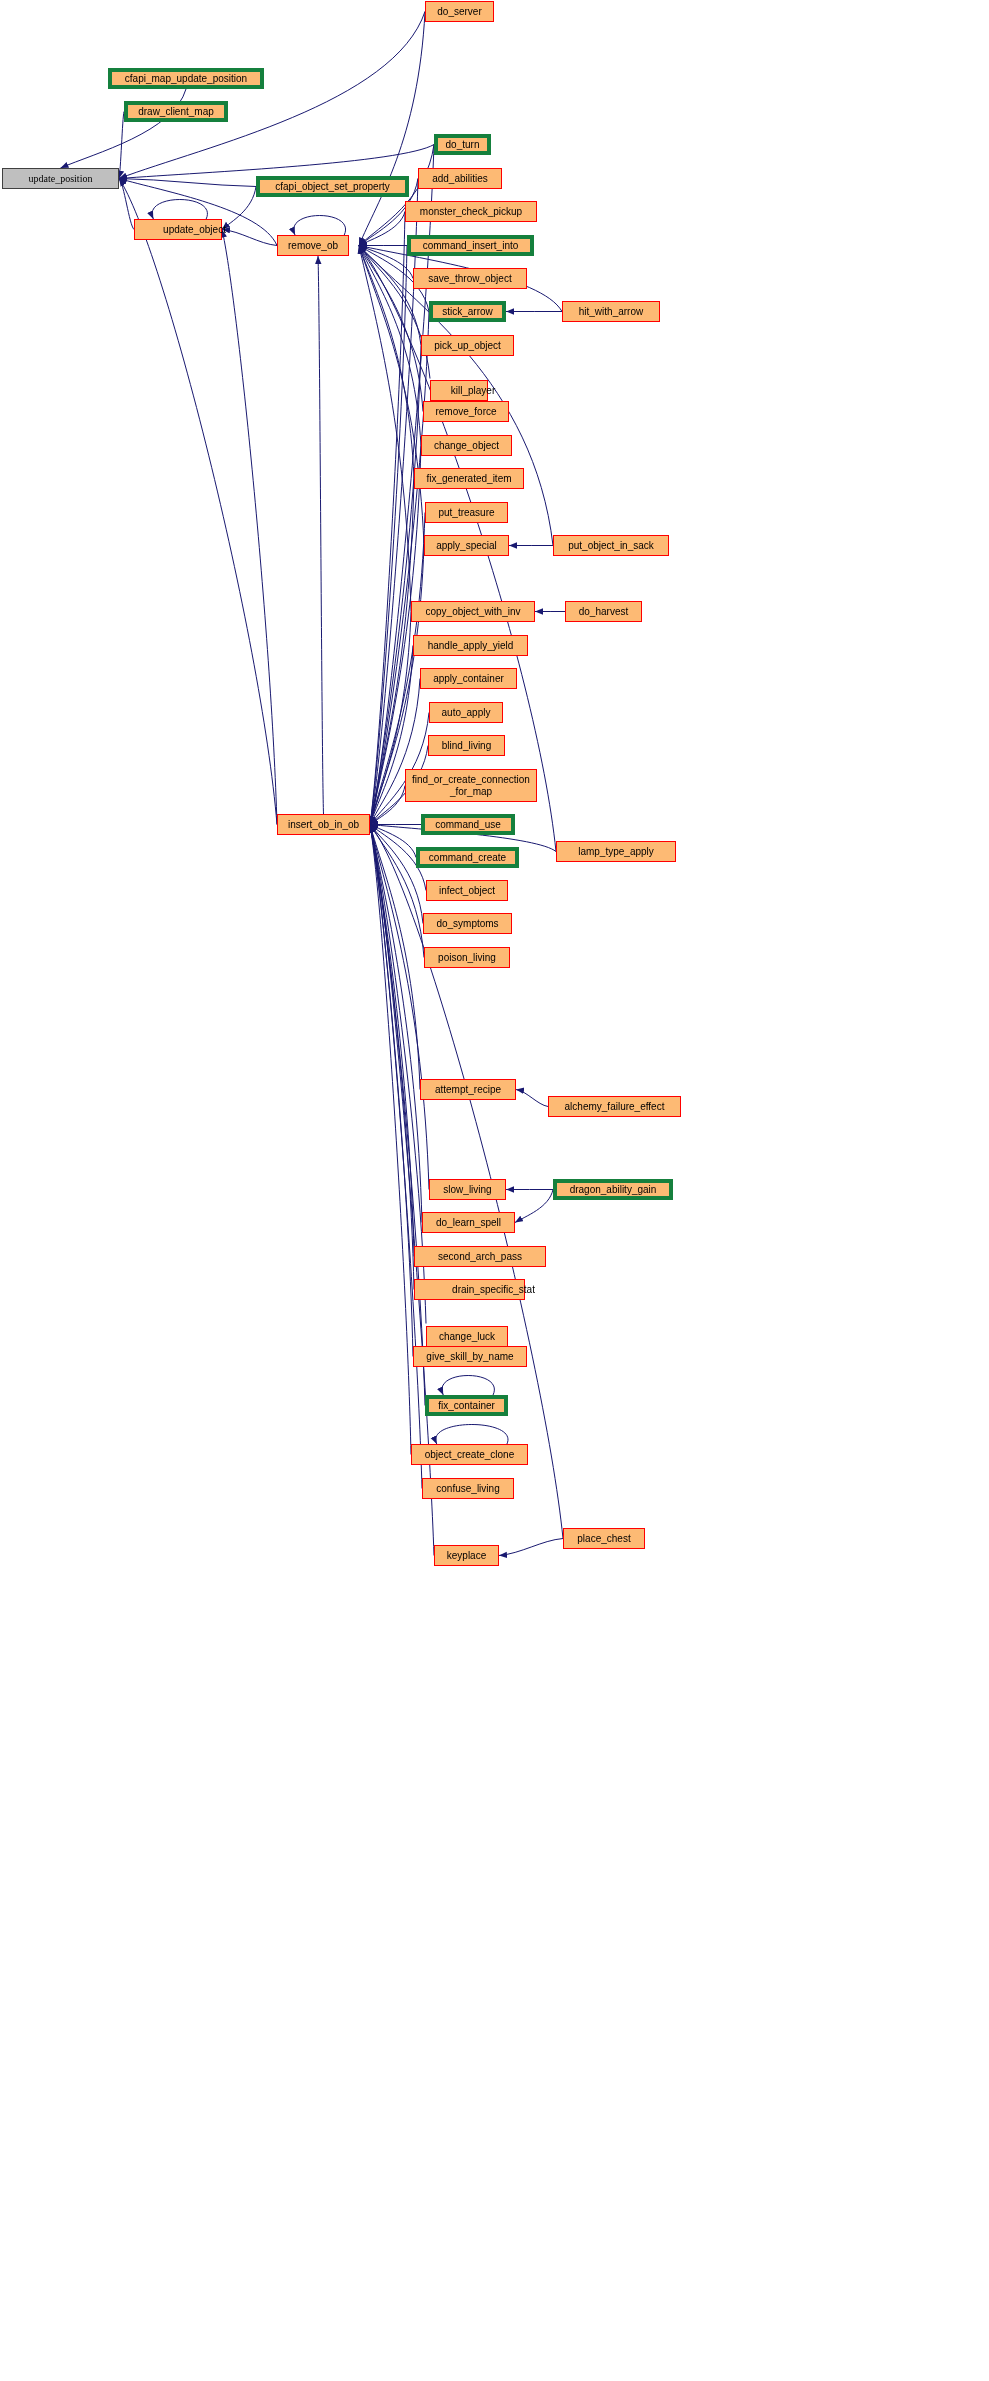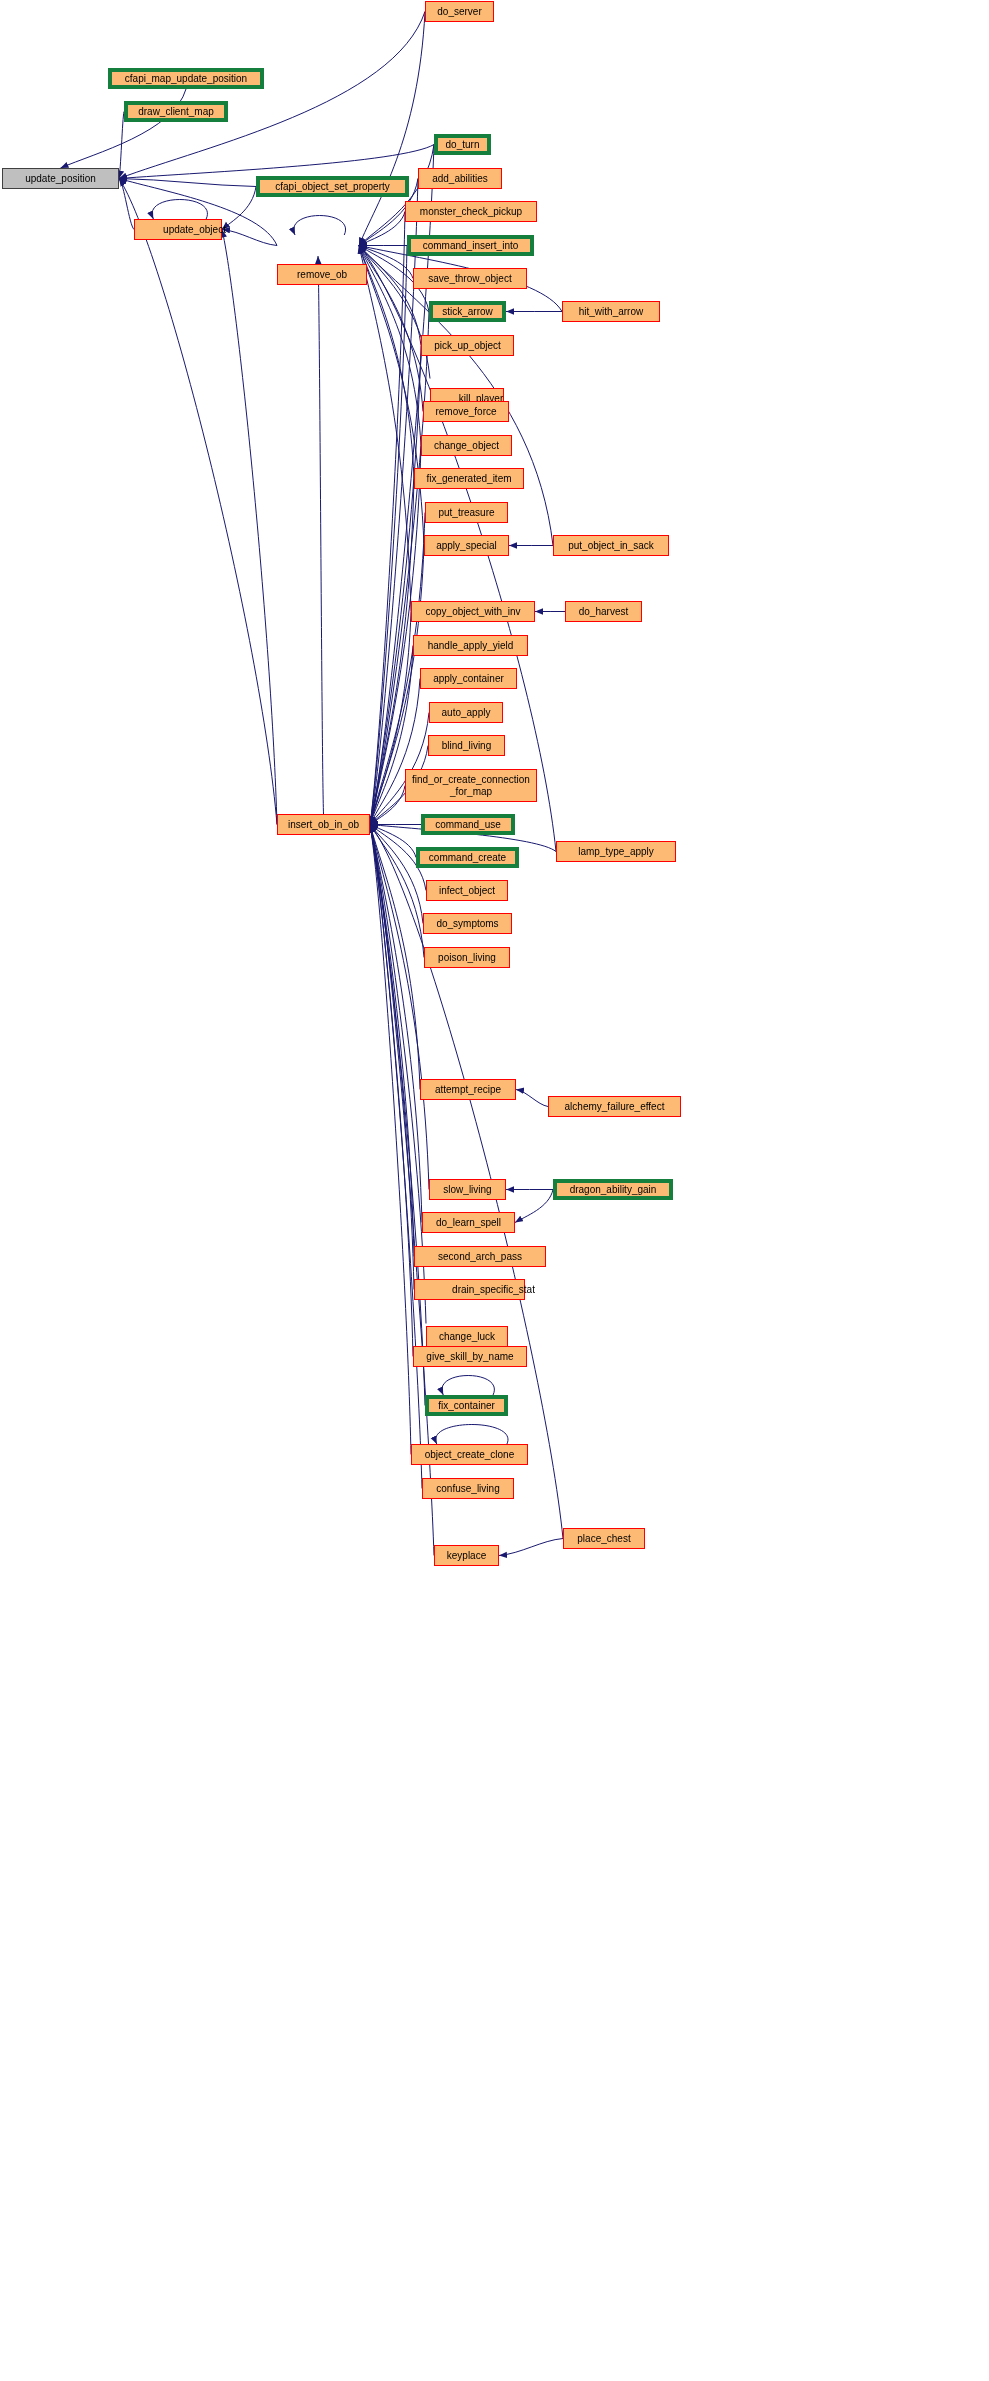--- a/index.html
+++ b/index.html
@@ -132,36 +132,36 @@
         <path d="M493.06,1395 C505.06,1369 431.26,1369 443.26,1395" marker-end="url(#ah)"></path>
         <path d="M506.94,1444 C518.94,1418 424.74,1418 436.74,1444" marker-end="url(#ah)"></path>
         <path d="M563,1538.5 C541.88,1540.2 520.76,1553.8 499,1555.5" marker-end="url(#ah)"></path>
         <path d="M563,1538.5 C543.7,1348.5 424.04,891 370,824.5" marker-end="url(#ah)"></path>
         <path d="M553,545.5 C533.6,380.5 413.32,303.25 359,245.5" marker-end="url(#ah)"></path>
         <path d="M562,311.5 C541.7,275.2 415.84000000000003,258.205 359,245.5" marker-end="url(#ah)"></path>
         <path d="M556,851.5 C536.3,661.5 414.16,312 359,245.5" marker-end="url(#ah)"></path>
       </g>
   </svg>
   <div id="nodes-layer">
-      <div class="node root" style="left: 2px; top: 168px; width: 117px; height: 21px;">update_position</div>
+      <div class="node root" style="left: 2px; top: 168px; width: 117px; height: 21px; font-family: Liberation Serif, serif;">update_position</div>
       <div class="node black" style="left: 108px; top: 68px; width: 156px; height: 21px;">cfapi_map_update_position</div>
       <div class="node black" style="left: 124px; top: 101px; width: 104px; height: 21px;">draw_client_map</div>
       <div class="node red" style="left: 134px; top: 219px; width: 88px; height: 21px; padding-left: 33px;">update_object</div>
       <div class="node black" style="left: 256px; top: 176px; width: 153px; height: 21px;">cfapi_object_set_property</div>
-      <div class="node red" style="left: 277px; top: 235px; width: 90px; height: 21px; margin-top: 29px;">remove_ob</div>
+      <div class="node red" style="left: 277px; top: 235px; width: 72px; height: 21px;">remove_ob</div>
       <div class="node red" style="left: 277px; top: 814px; width: 93px; height: 21px;">insert_ob_in_ob</div>
       <div class="node red" style="left: 425px; top: 1px; width: 69px; height: 21px;">do_server</div>
       <div class="node black" style="left: 434px; top: 134px; width: 57px; height: 21px;">do_turn</div>
       <div class="node red" style="left: 418px; top: 168px; width: 84px; height: 21px;">add_abilities</div>
       <div class="node red" style="left: 405px; top: 201px; width: 132px; height: 21px;">monster_check_pickup</div>
       <div class="node black" style="left: 407px; top: 235px; width: 127px; height: 21px;">command_insert_into</div>
       <div class="node red" style="left: 413px; top: 268px; width: 114px; height: 21px;">save_throw_object</div>
       <div class="node black" style="left: 429px; top: 301px; width: 77px; height: 21px;">stick_arrow</div>
       <div class="node red" style="left: 421px; top: 335px; width: 93px; height: 21px;">pick_up_object</div>
-      <div class="node red" style="left: 430px; top: 388px; width: 74px; height: 21px; padding-left: 28px;">kill_player</div>
+      <div class="node red" style="left: 430px; top: 380px; width: 58px; height: 21px; padding-left: 28px;">kill_player</div>
       <div class="node red" style="left: 423px; top: 401px; width: 86px; height: 21px;">remove_force</div>
       <div class="node red" style="left: 421px; top: 435px; width: 91px; height: 21px;">change_object</div>
       <div class="node red" style="left: 414px; top: 468px; width: 110px; height: 21px;">fix_generated_item</div>
       <div class="node red" style="left: 425px; top: 502px; width: 83px; height: 21px;">put_treasure</div>
       <div class="node red" style="left: 424px; top: 535px; width: 85px; height: 21px;">apply_special</div>
       <div class="node red" style="left: 411px; top: 601px; width: 124px; height: 21px;">copy_object_with_inv</div>
       <div class="node red" style="left: 413px; top: 635px; width: 115px; height: 21px;">handle_apply_yield</div>
       <div class="node red" style="left: 420px; top: 668px; width: 97px; height: 21px;">apply_container</div>
       <div class="node red" style="left: 429px; top: 702px; width: 74px; height: 21px;">auto_apply</div>
       <div class="node red" style="left: 428px; top: 735px; width: 77px; height: 21px;">blind_living</div>

